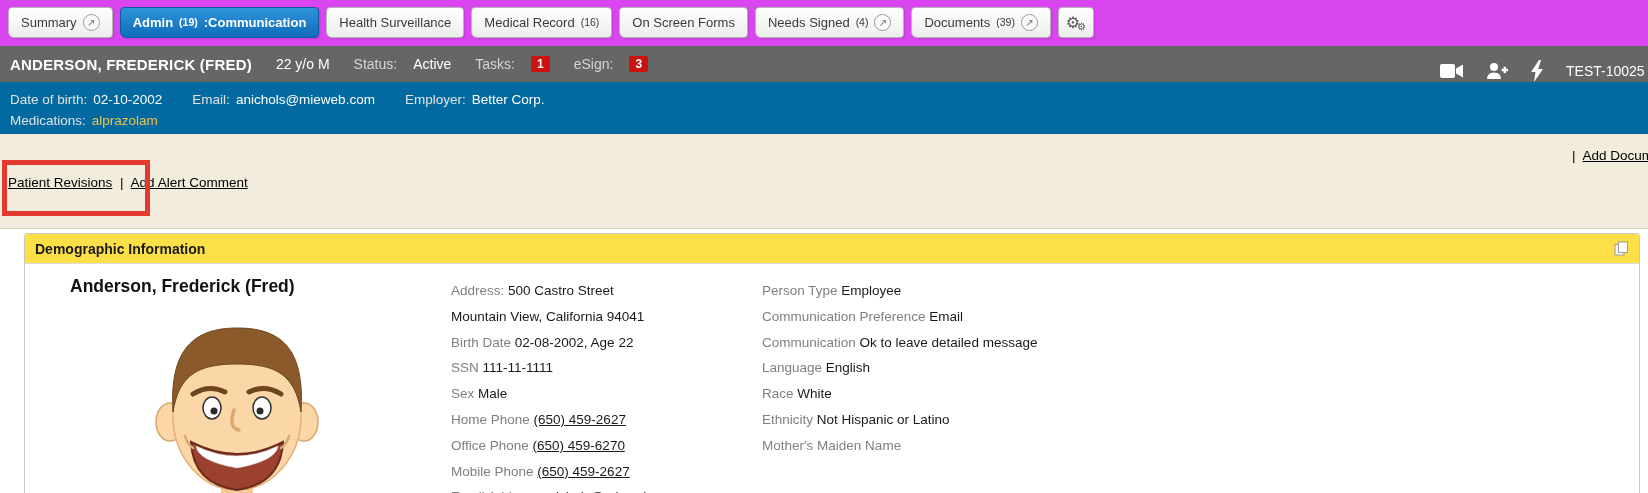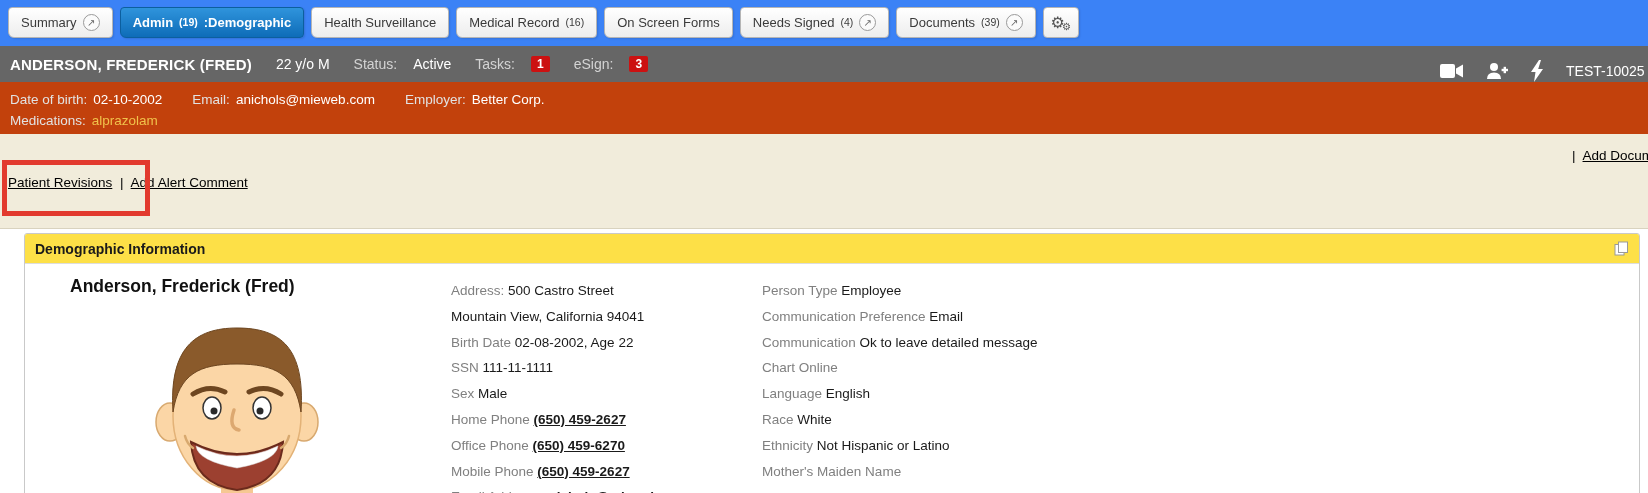--- a/index.html
+++ b/index.html
@@ -3,21 +3,21 @@
 <meta charset="utf-8">
 <style>
   * { box-sizing: border-box; }
   html, body { margin: 0; padding: 0; }
   body {
     width: 1648px; height: 493px; overflow: hidden; position: relative;
     font-family: "Liberation Sans", sans-serif; background: #fff; font-size: 13px; color: #222;
   }
 
   
-  .tabbar { height: 46px; background: #3b82f6; display: flex; align-items: flex-start; padding: 7px 0 0 8px; gap: 7px; }
+  .tabbar { height: 46px; background: #d946ef; display: flex; align-items: flex-start; padding: 7px 0 0 8px; gap: 7px; }
   .tab {
     position: relative; height: 31px; display: inline-flex; align-items: center; gap: 6px;
     padding: 0 12px; border: 1px solid #b5b5b5; border-radius: 4px 4px 4px 6px;
     background: linear-gradient(#ffffff, #ededed); font-size: 13px; color: #3a3a3a;
     cursor: pointer; box-shadow: 1px 1px 2px rgba(0,0,0,0.12); white-space: nowrap;
   }
   .tab.active {
     background: linear-gradient(#2f94dc, #0e6cb8); border-color: #0c5f9e; color: #fff; font-weight: bold;
   }
   .tab-count { font-size: 10.5px; position: relative; top: -1px; }
@@ -44,21 +44,21 @@
   .lbl1 { color: #d4d4d4; }
   .badge {
     background: #cc1111; color: #fff; font-weight: bold; font-size: 12px;
     padding: 1px 6px; border-radius: 2px; cursor: pointer;
   }
   .bar1-right { position: absolute; left: 1440px; top: 7px; height: 36px; display: flex; align-items: center; gap: 22px; }
   .bar1-right svg { display: block; cursor: pointer; }
   .pt-id { font-size: 14px; color: #fff; }
 
   
-  .bar2 { height: 52px; background: #c2410c; color: #fff; font-size: 13.5px; padding: 7px 0 0 10px; }
+  .bar2 { height: 52px; background: #0369a1; color: #fff; font-size: 13.5px; padding: 7px 0 0 10px; }
   .bar2 .line { height: 21px; display: flex; gap: 30px; align-items: center; white-space: nowrap; }
   .grp2 { display: inline-flex; gap: 6px; align-items: center; }
   .lbl2 { color: #e2e2e2; }
   .val2 { color: #ffffff; }
   .meds { color: #f0c24b; }
 
   
   .cream { position: relative; height: 95px; background: #f1ecdb; border-bottom: 1px solid #d9d3bf; }
   .add-doc { position: absolute; left: 1568px; top: 14px; font-size: 13.5px; color: #000; white-space: nowrap; }
   .cream a { color: #000; text-decoration: underline; cursor: pointer; }
@@ -79,36 +79,36 @@
   .panel-title { font-weight: bold; font-size: 14px; color: #1a1a1a; }
   .doc-icon { cursor: pointer; display: inline-flex; }
   .panel-body { position: relative; height: 270px; }
   .pt-display-name { position: absolute; left: 45px; top: 12px; font-size: 17.5px; font-weight: bold; color: #111; white-space: nowrap; }
   .avatar { position: absolute; left: 102px; top: 44px; width: 220px; }
   .mid-col { position: absolute; left: 426px; top: 14px; }
   .right-col { position: absolute; left: 737px; top: 14px; }
   .field { font-size: 13.5px; line-height: 25.8px; white-space: nowrap; }
   .flbl { color: #808080; }
   .fval { color: #1a1a1a; }
-  .fval.link { text-decoration: underline; cursor: pointer; font-weight: bold; }
+  .fval.link { text-decoration: underline; cursor: pointer; }
 </style>
 </head>
 <body>
 
 <div class="page">
 
   <div class="tabbar">
     <div class="tab">
       <span>Summary</span>
       <span class="ext">↗</span>
     </div>
     <div class="tab active">
       <span>Admin </span>
       <span class="tab-count">(19)</span>
-      <span>:Demographic</span>
+      <span>:Communication</span>
     </div>
     <div class="tab">
       <span>Health Surveillance</span>
     </div>
     <div class="tab">
       <span>Medical Record </span>
       <span class="tab-count">(16)</span>
     </div>
     <div class="tab">
       <span>On Screen Forms</span>
@@ -259,21 +259,20 @@
           <div class="field"><span class="flbl">Home Phone</span> <span class="fval link">(650) 459-2627</span></div>
           <div class="field"><span class="flbl">Office Phone</span> <span class="fval link">(650) 459-6270</span></div>
           <div class="field"><span class="flbl">Mobile Phone</span> <span class="fval link">(650) 459-2627</span></div>
           <div class="field"><span class="flbl">Email Address</span> <span class="fval link">anichols@mieweb.com</span></div>
         </div>
 
         <div class="right-col">
           <div class="field"><span class="flbl">Person Type</span> <span class="fval">Employee</span></div>
           <div class="field"><span class="flbl">Communication Preference</span> <span class="fval">Email</span></div>
           <div class="field"><span class="flbl">Communication</span> <span class="fval">Ok to leave detailed message</span></div>
-          <div class="field"><span class="flbl">Chart Online</span> <span class="fval"></span></div>
           <div class="field"><span class="flbl">Language</span> <span class="fval">English</span></div>
           <div class="field"><span class="flbl">Race</span> <span class="fval">White</span></div>
           <div class="field"><span class="flbl">Ethnicity</span> <span class="fval">Not Hispanic or Latino</span></div>
           <div class="field"><span class="flbl">Mother's Maiden Name</span> <span class="fval"></span></div>
         </div>
 
       </div>
     </div>
   </div>
 

